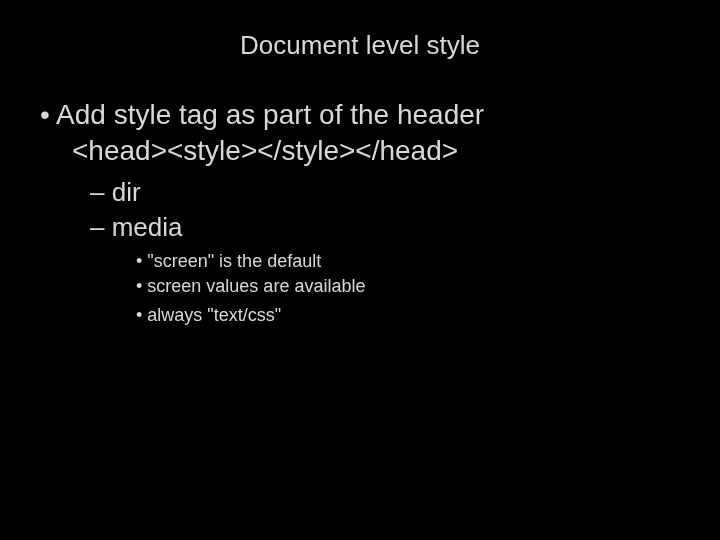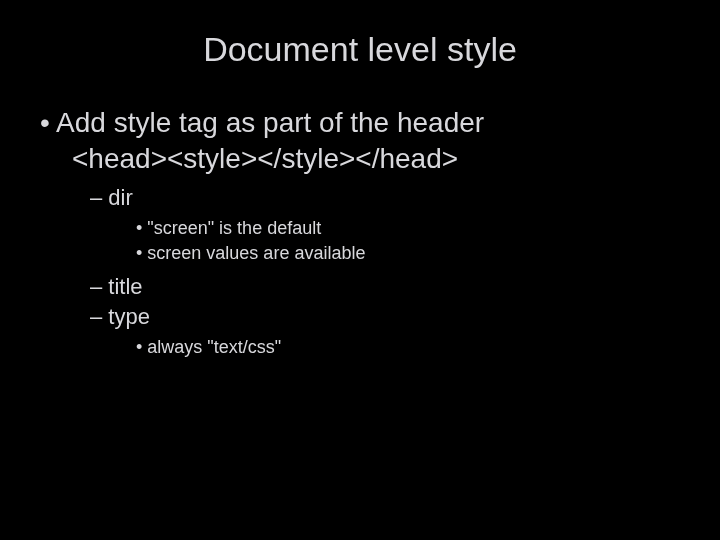--- a/index.html
+++ b/index.html
@@ -13,21 +13,21 @@
     overflow: hidden;
   }
   .slide {
     width: 720px;
     height: 540px;
     box-sizing: border-box;
     padding: 20px 30px 0 30px;
   }
   .title {
     text-align: center;
-    font-size: 34px;
+    font-size: 26px;
     margin: 10px 0 36px 0;
     font-weight: normal;
   }
   ul {
     list-style: none;
     padding: 0;
     margin: 0;
   }
   .lvl1 {
     font-size: 28px;
@@ -35,21 +35,21 @@
     padding-left: 36px;
     text-indent: -26px;
     margin: 0;
   }
   .lvl1 > li::before {
     content: "• ";
   }
   .lvl1 > li.nobullet::before { content: ""; }
   .lvl1 > li.nobullet { text-indent: 0; padding-left: 0; margin-left: 6px; }
   .lvl2 {
-    font-size: 22px;
+    font-size: 26px;
     line-height: 1.35;
     padding-left: 82px;
     text-indent: -22px;
     margin-top: 6px;
   }
   .lvl2 > li::before {
     content: "– ";
   }
   .lvl3 {
     font-size: 18px;
@@ -69,28 +69,25 @@
 <div class="slide">
   <div class="title">Document level style</div>
 
   <ul class="lvl1">
     <li>Add style tag as part of the header</li>
     <li class="nobullet">&lt;head&gt;&lt;style&gt;&lt;/style&gt;&lt;/head&gt;</li>
   </ul>
 
   <ul class="lvl2">
     <li>dir</li>
+    <li>media</li>
   </ul>
 
   <ul class="lvl3">
     <li>"screen" is the default</li>
     <li>screen values are available</li>
   </ul>
 
-  <ul class="lvl2">
-    <li>title</li>
-    <li>type</li>
-  </ul>
 
   <ul class="lvl3">
     <li>always "text/css"</li>
   </ul>
 </div>
 
 </body></html>

